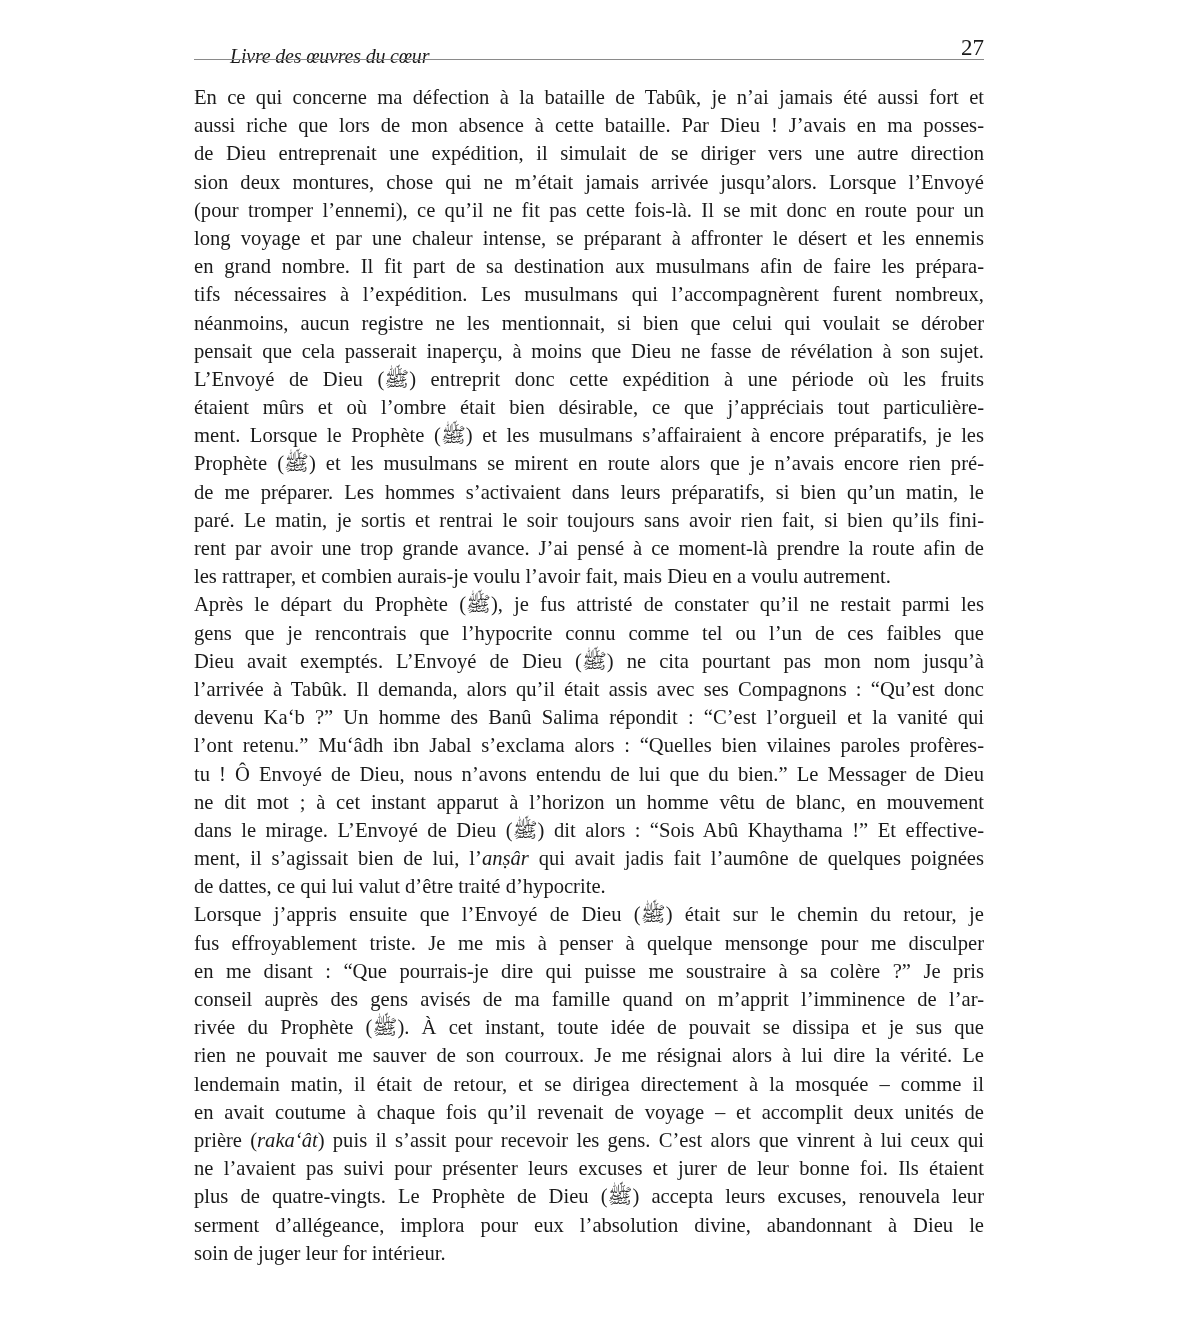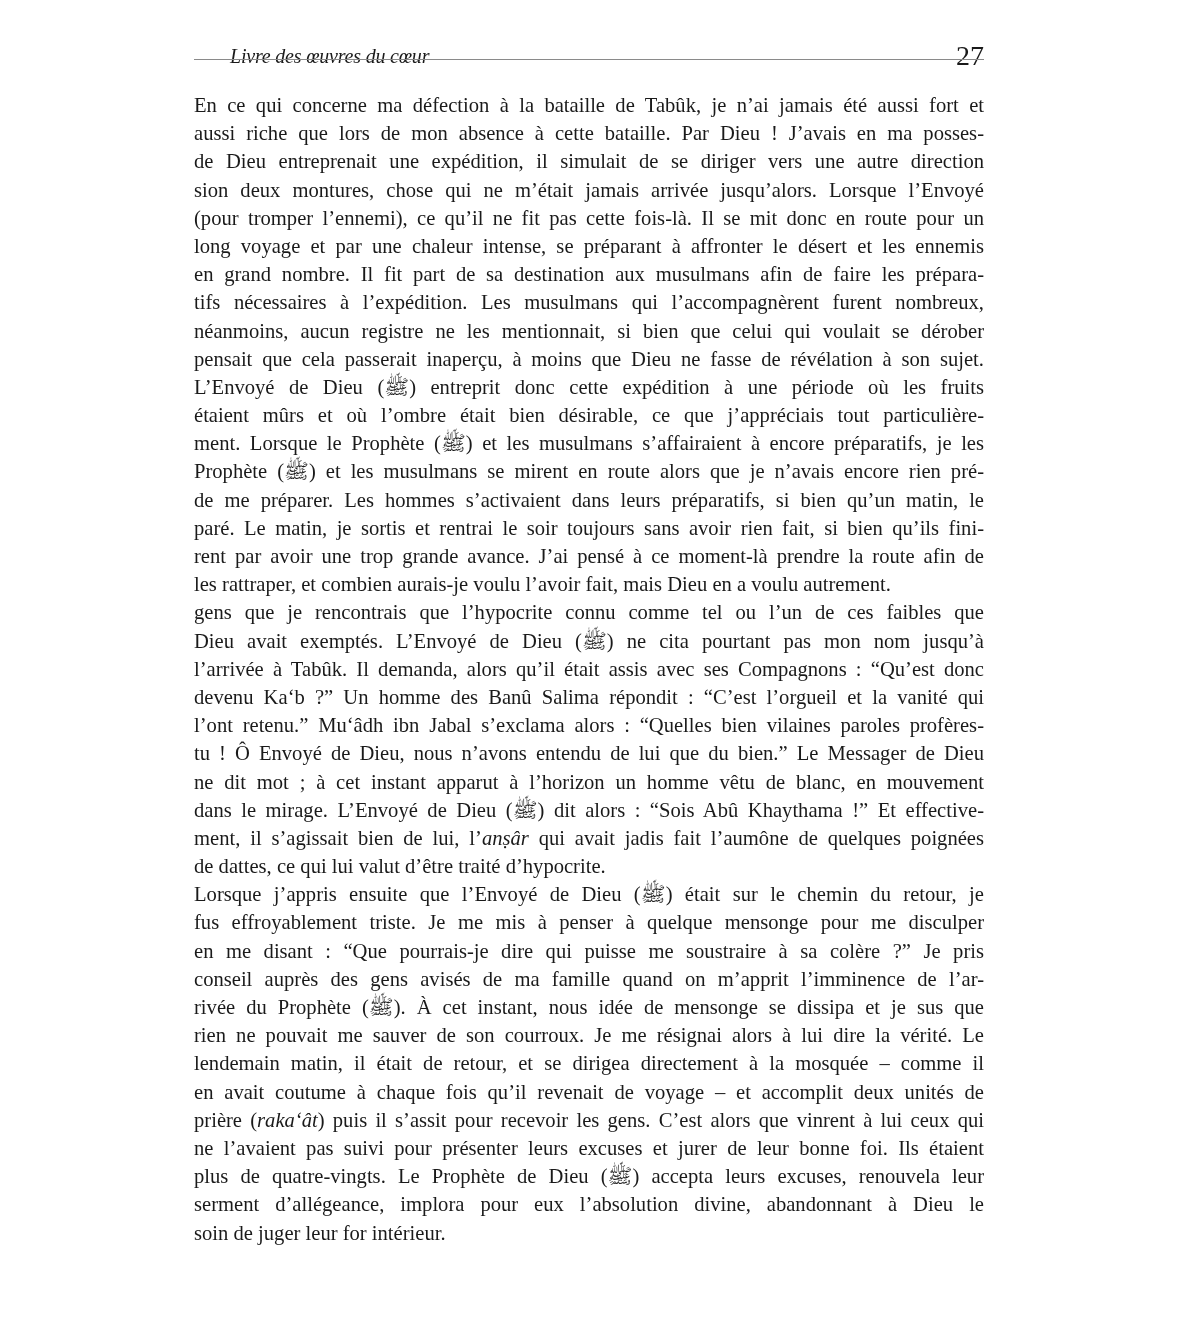--- a/index.html
+++ b/index.html
@@ -1,21 +1,21 @@
 <!DOCTYPE html>
 <html><head>
 <meta charset="utf-8">
 <style>
   html, body { margin: 0; padding: 0; background: #ffffff; }
   body { width: 1200px; height: 1322px; position: relative; overflow: hidden; font-family: "Liberation Serif", "DejaVu Serif", serif; color: #1a1a1a; }
   .header { position: absolute; left: 194px; top: 26px; width: 790px; height: 34px; }
   .running-title { position: absolute; left: 0; top: 16px; font-style: italic; font-size: 20px; line-height: 28px; letter-spacing: -0.2px; margin-left: 36px; }
-  .page-number { position: absolute; right: 0; top: 16px; font-size: 28px; line-height: 28px; }
+  .page-number { position: absolute; right: 0; top: 8px; font-size: 23px; line-height: 28px; }
   .rule { position: absolute; left: 194px; top: 59px; width: 790px; height: 1px; background: #8a8a8a; }
-  .body { position: absolute; left: 194px; top: 91px; width: 790px; }
+  .body { position: absolute; left: 194px; top: 83px; width: 790px; }
   .line { font-size: 20.6px; line-height: 28.2px; height: 28.2px; white-space: nowrap; text-align: justify; text-align-last: justify; }
   .line.last { text-align-last: left; }
   .para { margin: 0; }
   em { }
 </style>
 </head>
 <body>
 
 <div class="header">
   <span class="running-title">Livre des œuvres du cœur</span>
@@ -39,38 +39,39 @@
     <div class="line">étaient mûrs et où l’ombre était bien désirable, ce que j’appréciais tout particulière-</div>
     <div class="line">ment. Lorsque le Prophète (ﷺ) et les musulmans s’affairaient à encore préparatifs, je les</div>
     <div class="line">Prophète (ﷺ) et les musulmans se mirent en route alors que je n’avais encore rien pré-</div>
     <div class="line">de me préparer. Les hommes s’activaient dans leurs préparatifs, si bien qu’un matin, le</div>
     <div class="line">paré. Le matin, je sortis et rentrai le soir toujours sans avoir rien fait, si bien qu’ils fini-</div>
     <div class="line">rent par avoir une trop grande avance. J’ai pensé à ce moment-là prendre la route afin de</div>
     <div class="line last">les rattraper, et combien aurais-je voulu l’avoir fait, mais Dieu en a voulu autrement.</div>
   </div>
 
   <div class="para">
+    <div class="line">Après le départ du Prophète (ﷺ), je fus attristé de constater qu’il ne restait parmi les</div>
     <div class="line">gens que je rencontrais que l’hypocrite connu comme tel ou l’un de ces faibles que</div>
     <div class="line">Dieu avait exemptés. L’Envoyé de Dieu (ﷺ) ne cita pourtant pas mon nom jusqu’à</div>
     <div class="line">l’arrivée à Tabûk. Il demanda, alors qu’il était assis avec ses Compagnons : “Qu’est donc</div>
     <div class="line">devenu Ka‘b ?” Un homme des Banû Salima répondit : “C’est l’orgueil et la vanité qui</div>
     <div class="line">l’ont retenu.” Mu‘âdh ibn Jabal s’exclama alors : “Quelles bien vilaines paroles profères-</div>
     <div class="line">tu ! Ô Envoyé de Dieu, nous n’avons entendu de lui que du bien.” Le Messager de Dieu</div>
     <div class="line">ne dit mot ; à cet instant apparut à l’horizon un homme vêtu de blanc, en mouvement</div>
     <div class="line">dans le mirage. L’Envoyé de Dieu (ﷺ) dit alors : “Sois Abû Khaythama !” Et effective-</div>
     <div class="line"><span>ment, il s’agissait bien de lui, l’</span><em>anṣâr</em><span> qui avait jadis fait l’aumône de quelques poignées</span></div>
     <div class="line last">de dattes, ce qui lui valut d’être traité d’hypocrite.</div>
   </div>
 
   <div class="para">
     <div class="line">Lorsque j’appris ensuite que l’Envoyé de Dieu (ﷺ) était sur le chemin du retour, je</div>
     <div class="line">fus effroyablement triste. Je me mis à penser à quelque mensonge pour me disculper</div>
     <div class="line">en me disant : “Que pourrais-je dire qui puisse me soustraire à sa colère ?” Je pris</div>
     <div class="line">conseil auprès des gens avisés de ma famille quand on m’apprit l’imminence de l’ar-</div>
-    <div class="line">rivée du Prophète (ﷺ). À cet instant, nous idée de mensonge se dissipa et je sus que</div>
+    <div class="line">rivée du Prophète (ﷺ). À cet instant, toute idée de pouvait se dissipa et je sus que</div>
     <div class="line">rien ne pouvait me sauver de son courroux. Je me résignai alors à lui dire la vérité. Le</div>
     <div class="line">lendemain matin, il était de retour, et se dirigea directement à la mosquée – comme il</div>
     <div class="line">en avait coutume à chaque fois qu’il revenait de voyage – et accomplit deux unités de</div>
     <div class="line"><span>prière (</span><em>raka‘ât</em><span>) puis il s’assit pour recevoir les gens. C’est alors que vinrent à lui ceux qui</span></div>
     <div class="line">ne l’avaient pas suivi pour présenter leurs excuses et jurer de leur bonne foi. Ils étaient</div>
     <div class="line">plus de quatre-vingts. Le Prophète de Dieu (ﷺ) accepta leurs excuses, renouvela leur</div>
     <div class="line">serment d’allégeance, implora pour eux l’absolution divine, abandonnant à Dieu le</div>
     <div class="line last">soin de juger leur for intérieur.</div>
   </div>
 </div>

